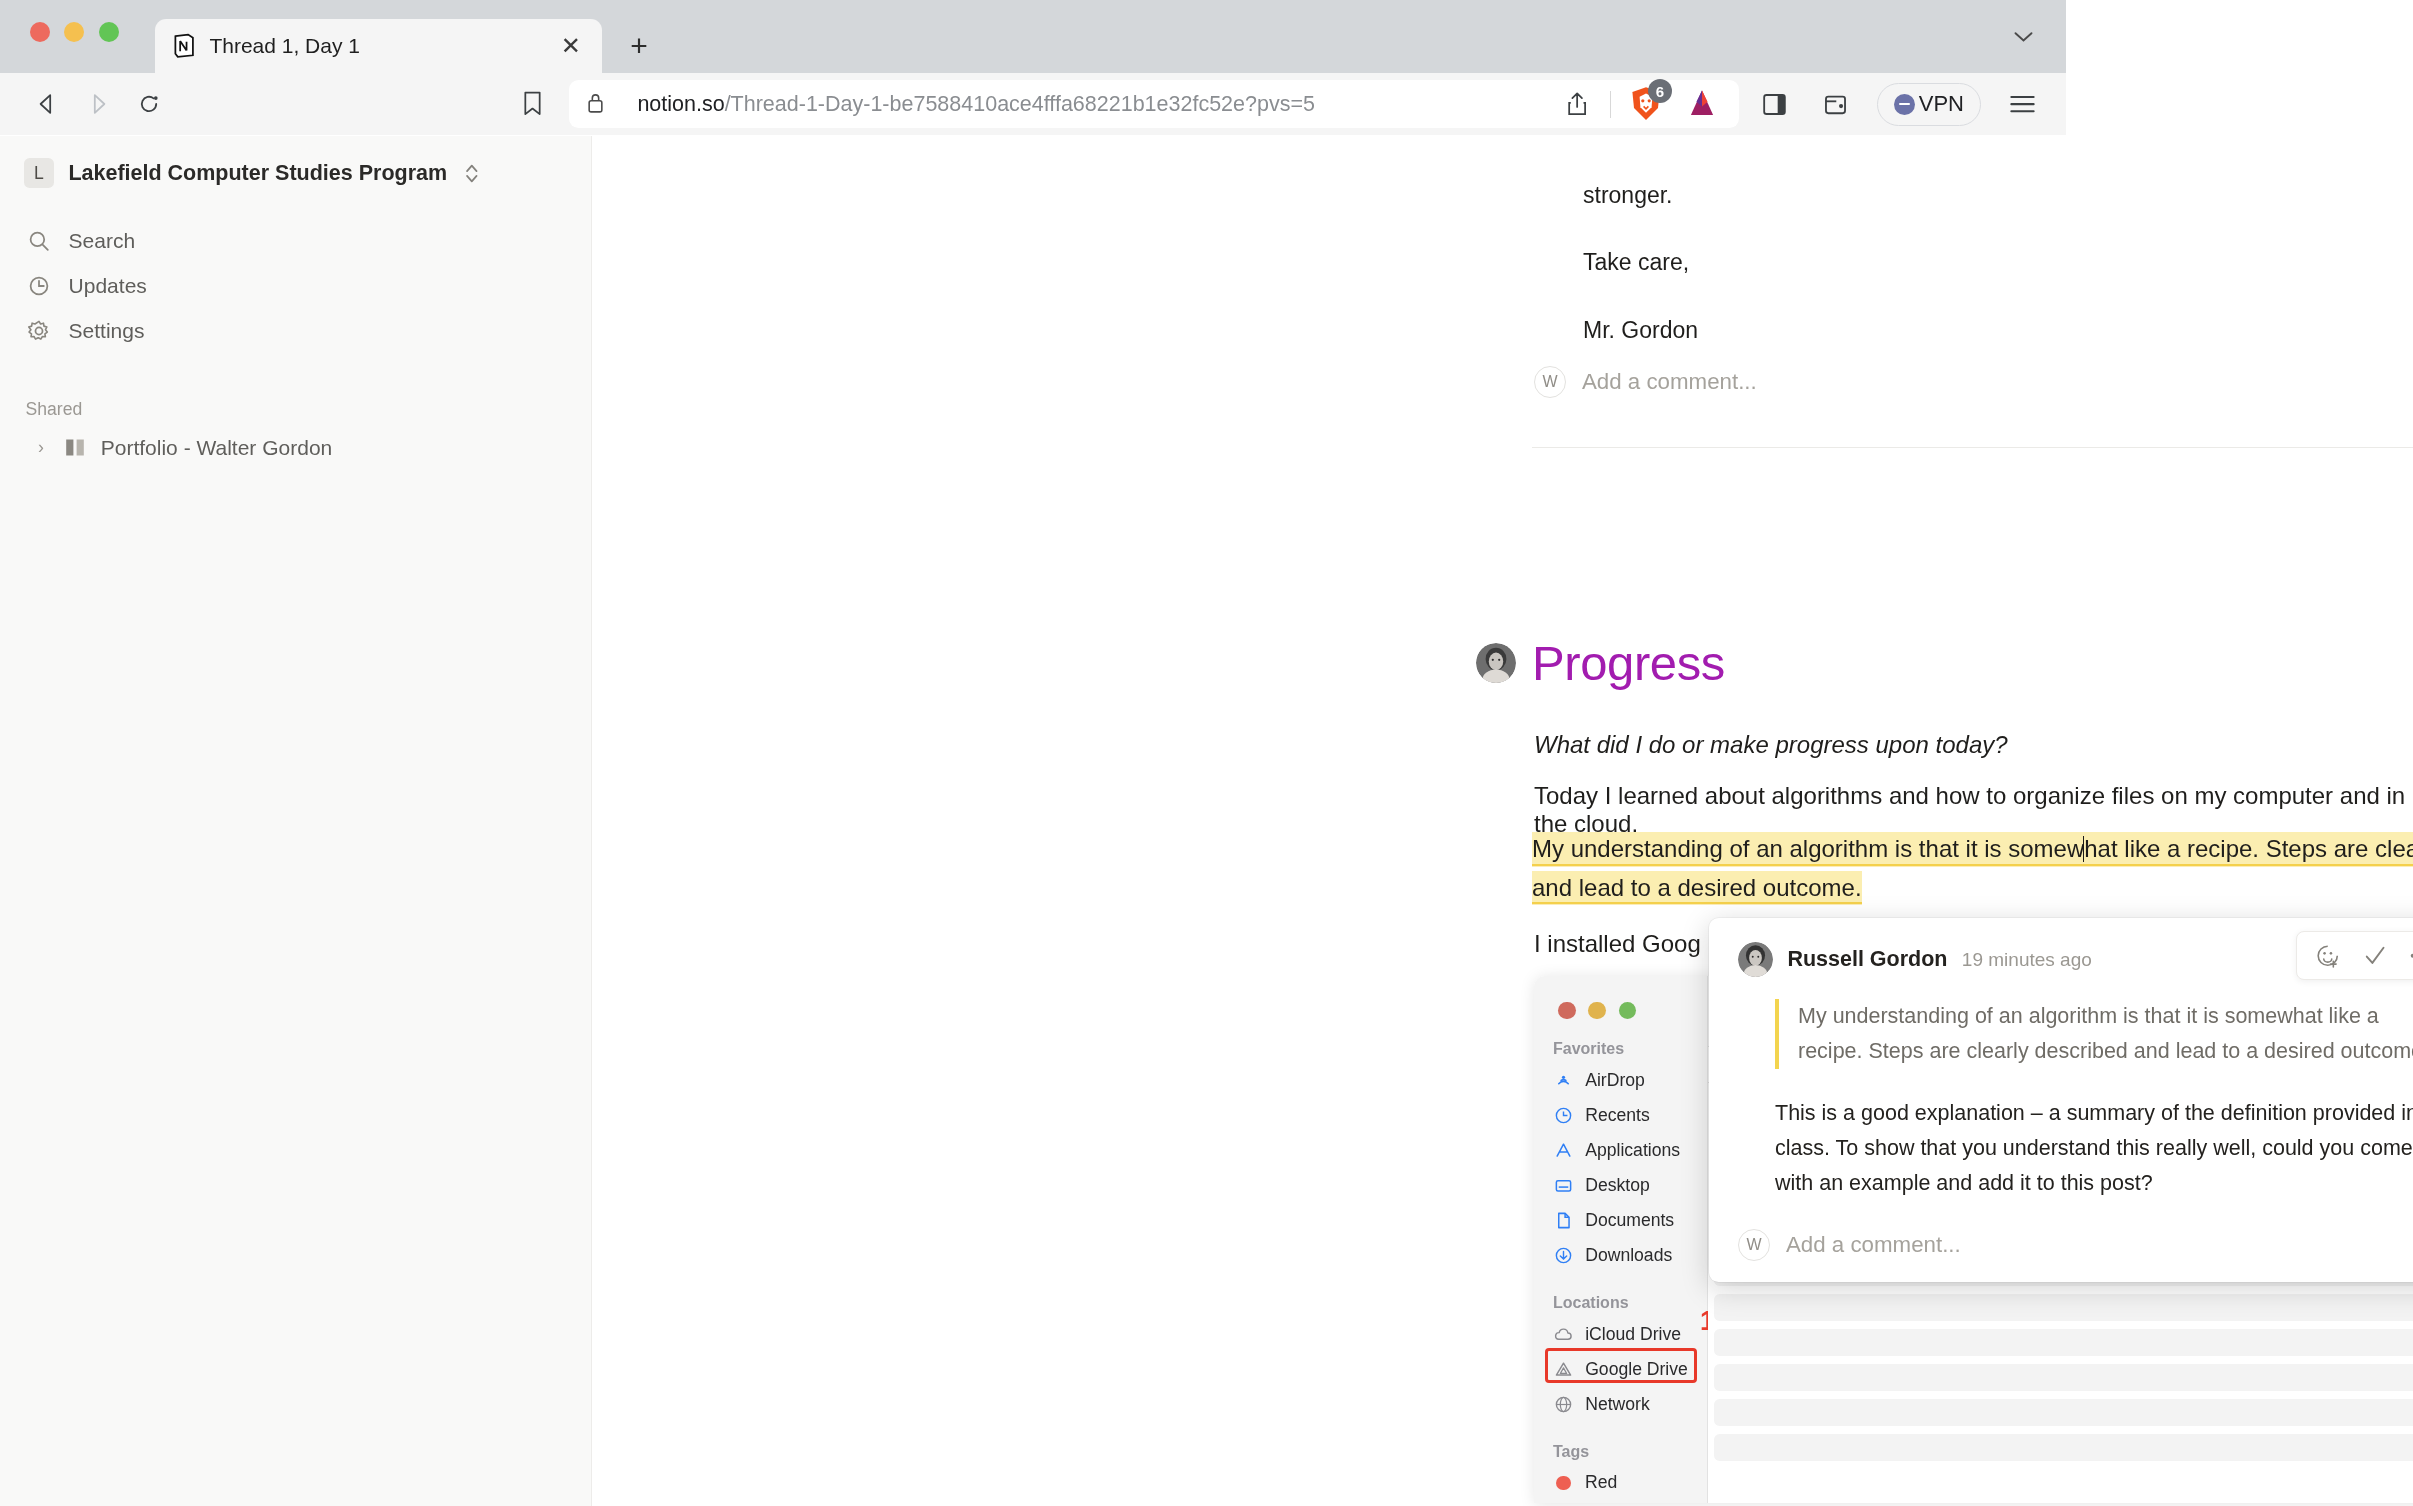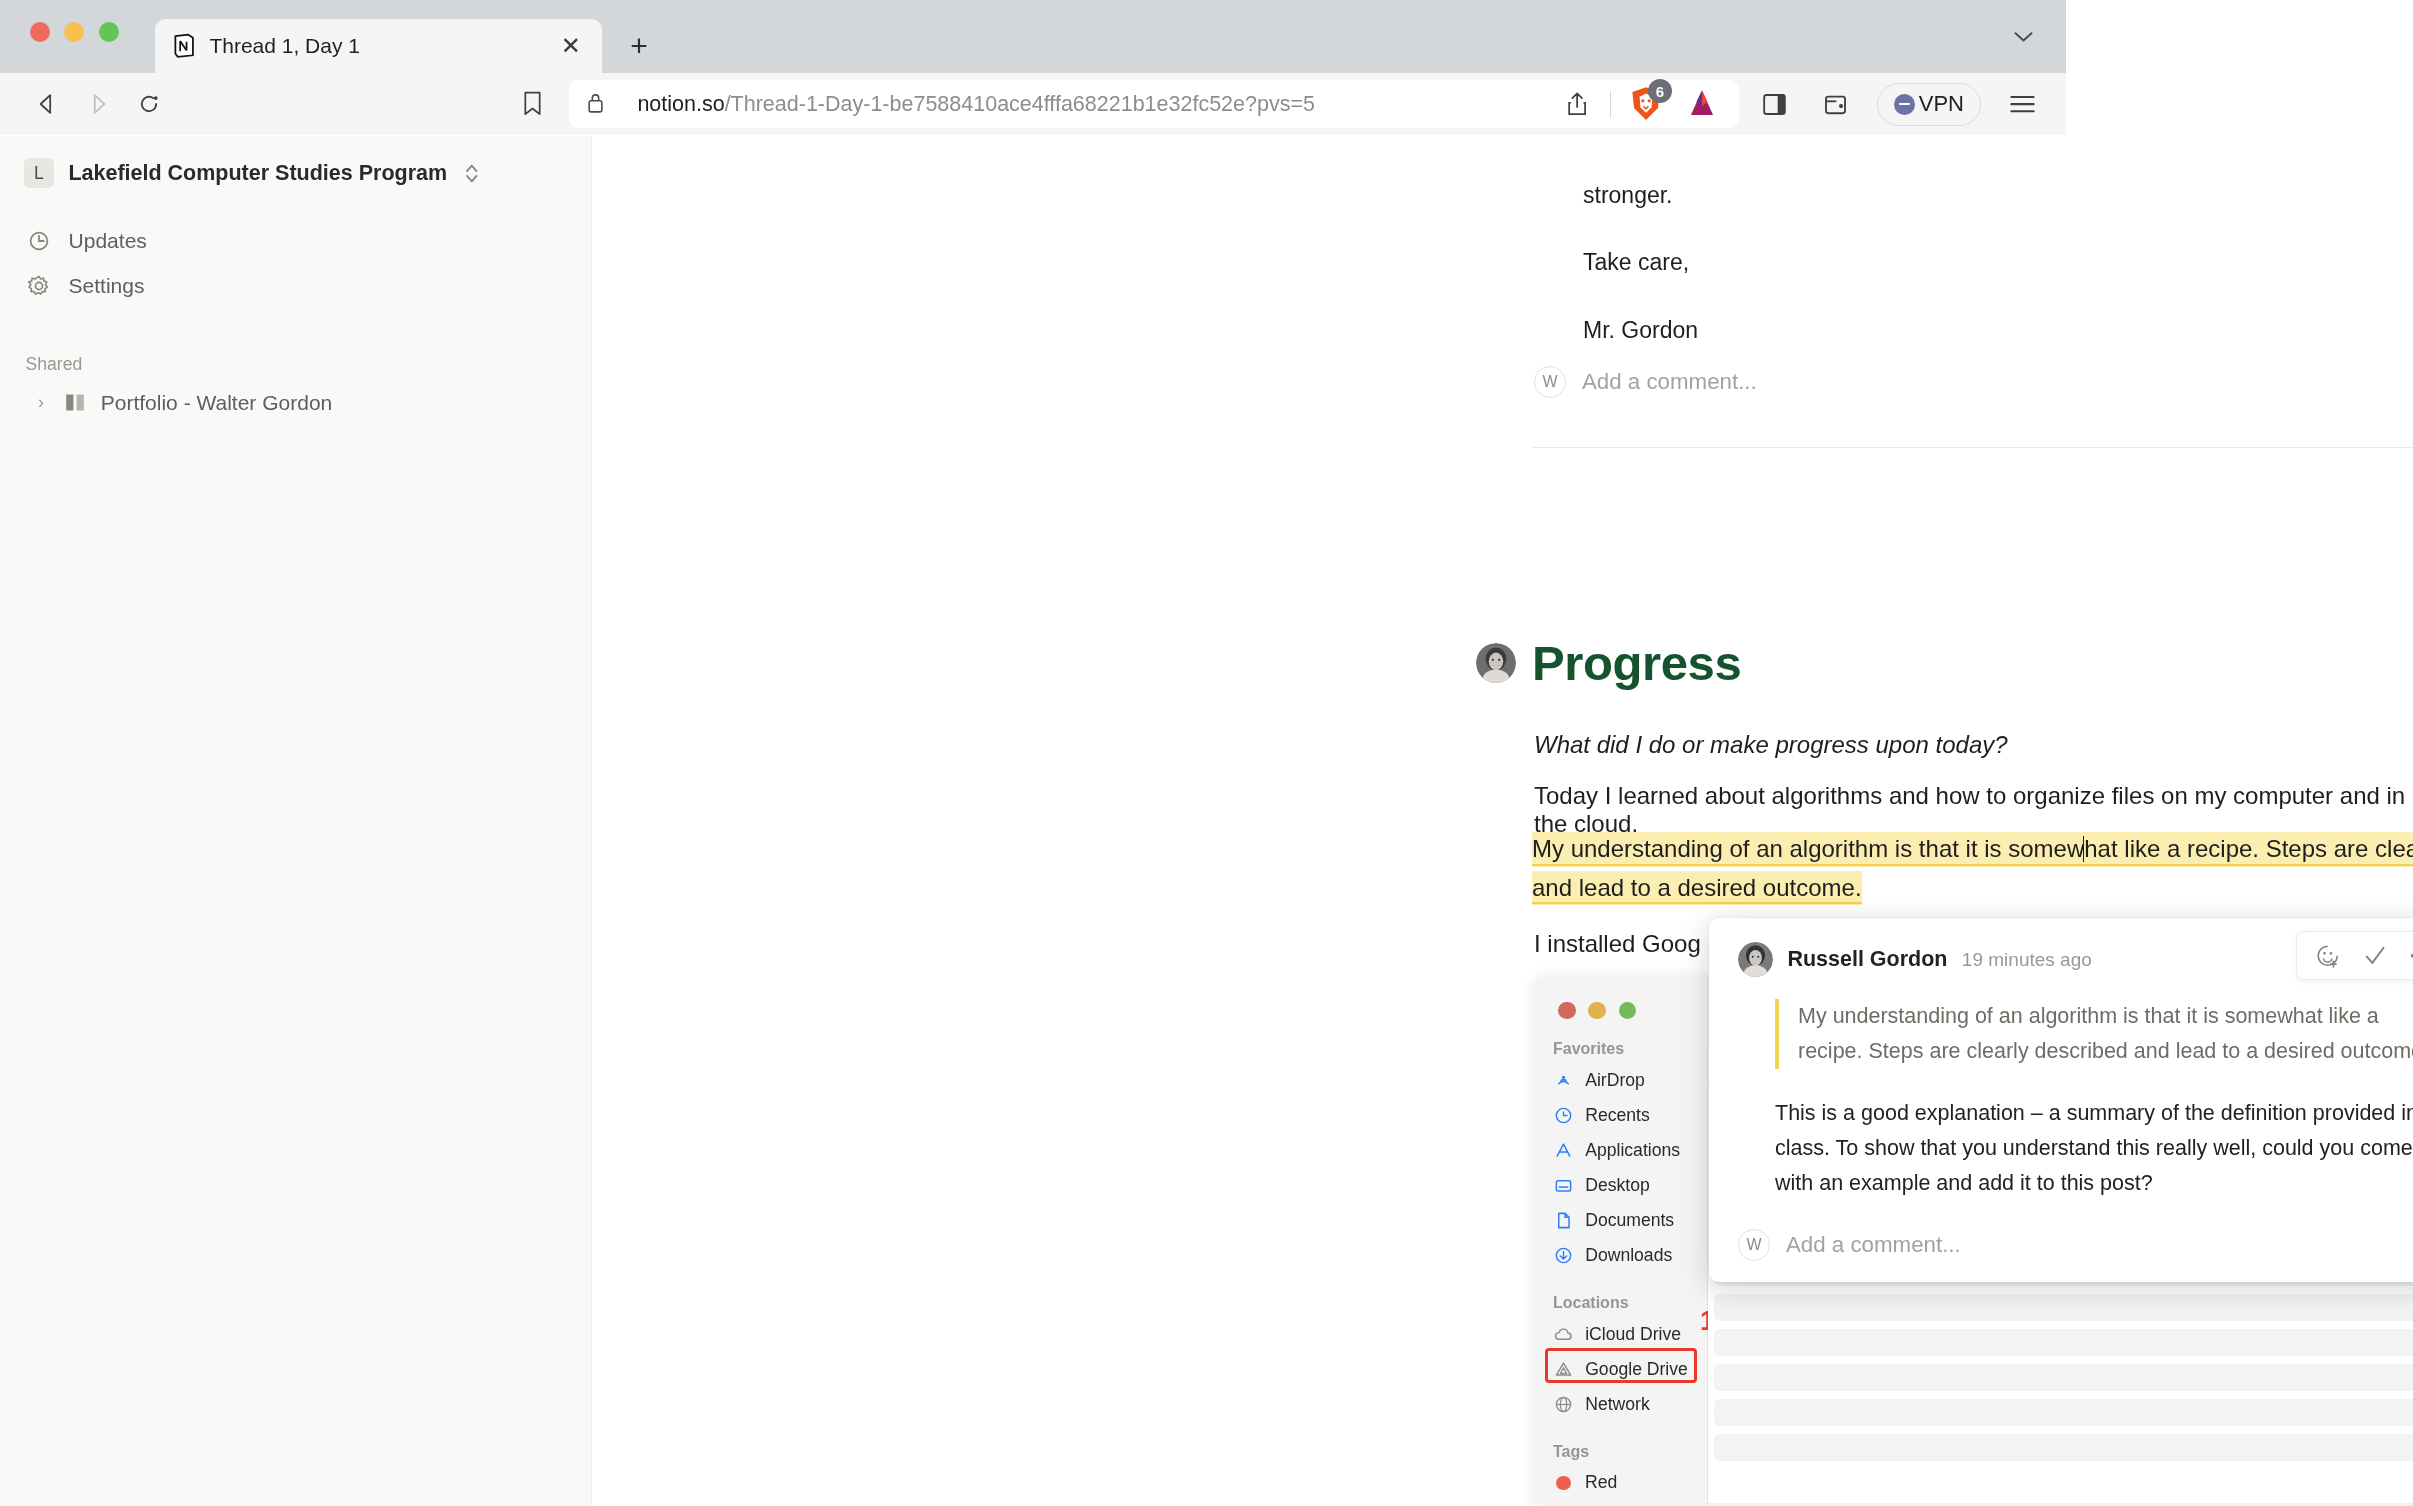--- a/index.html
+++ b/index.html
@@ -160,21 +160,21 @@
     border:0.8px solid #e3e2df; background:#fff;
     display:flex; align-items:center; justify-content:center;
     font-size:16px; color:#908d87; flex:none;
   }
   .ph { font-size:22.3px; color:#a5a29c; }
 
   .divider { position:absolute; left:940px; top:311px; width:1132px; height:0.8px; background:#ebeae7; }
 
   .h1-row { position:absolute; left:884px; top:499px; display:flex; align-items:center; gap:16px; }
   .h1-avatar { width:40px; height:40px; border-radius:50%; flex:none; overflow:hidden; }
-  .h1 { font-size: 49px; font-weight: 700; color:#14532d; letter-spacing:-0.4px; }
+  .h1 { font-size: 49px; font-weight: 400; color:#a21caf; letter-spacing:-0.4px; }
 
   .q-italic { position:absolute; left:942px; top:595px; font-style:italic; font-size:24px; color:#1f1e1c; }
   .para-today { position:absolute; left:942px; top:646px; font-size:24px; color:#1f1e1c; }
 
   .highlight-block { position:absolute; left:940px; top:694px; width:1133px; }
   .hl-line { display:inline; font-size:24px; color:#1f1e1c; line-height:1.62; }
   .hl {
     background:#fbeeb1; box-shadow: 0 2.4px 0 0 #f4d04c;
     padding: 3.2px 0 1.6px 0;
   }
@@ -392,20 +392,29 @@
         <div class="ws-avatar">L</div>
         <div class="ws-name">Lakefield Computer Studies Program</div>
         <div class="ws-chevrons">
           <svg width="17.6" height="27" viewBox="0 0 22 34">
               <path d="M5 14 L11 7 L17 14 M5 20 L11 27 L17 20" fill="none" stroke="#84827d" stroke-width="2.2" stroke-linecap="round" stroke-linejoin="round"></path>
             </svg>
         </div>
       </div>
 
       <div class="nav-list">
+        <div class="nav-item">
+          <span class="nav-ico">
+            <svg width="24" height="24" viewBox="0 0 30 30">
+                <circle cx="13" cy="13" r="8.5" fill="none" stroke="#89867f" stroke-width="2.2"></circle>
+                <path d="M19.5 19.5 L26 26" stroke="#89867f" stroke-width="2.2" stroke-linecap="round"></path>
+              </svg>
+          </span>
+          <span>Search</span>
+        </div>
         <div class="nav-item">
           <span class="nav-ico">
             <svg width="24" height="24" viewBox="0 0 30 30">
                 <circle cx="15" cy="15" r="10.5" fill="none" stroke="#89867f" stroke-width="2.2"></circle>
                 <path d="M15 8.5 V15 H21" fill="none" stroke="#89867f" stroke-width="2.2" stroke-linecap="round"></path>
               </svg>
           </span>
           <span>Updates</span>
         </div>
         <div class="nav-item">

